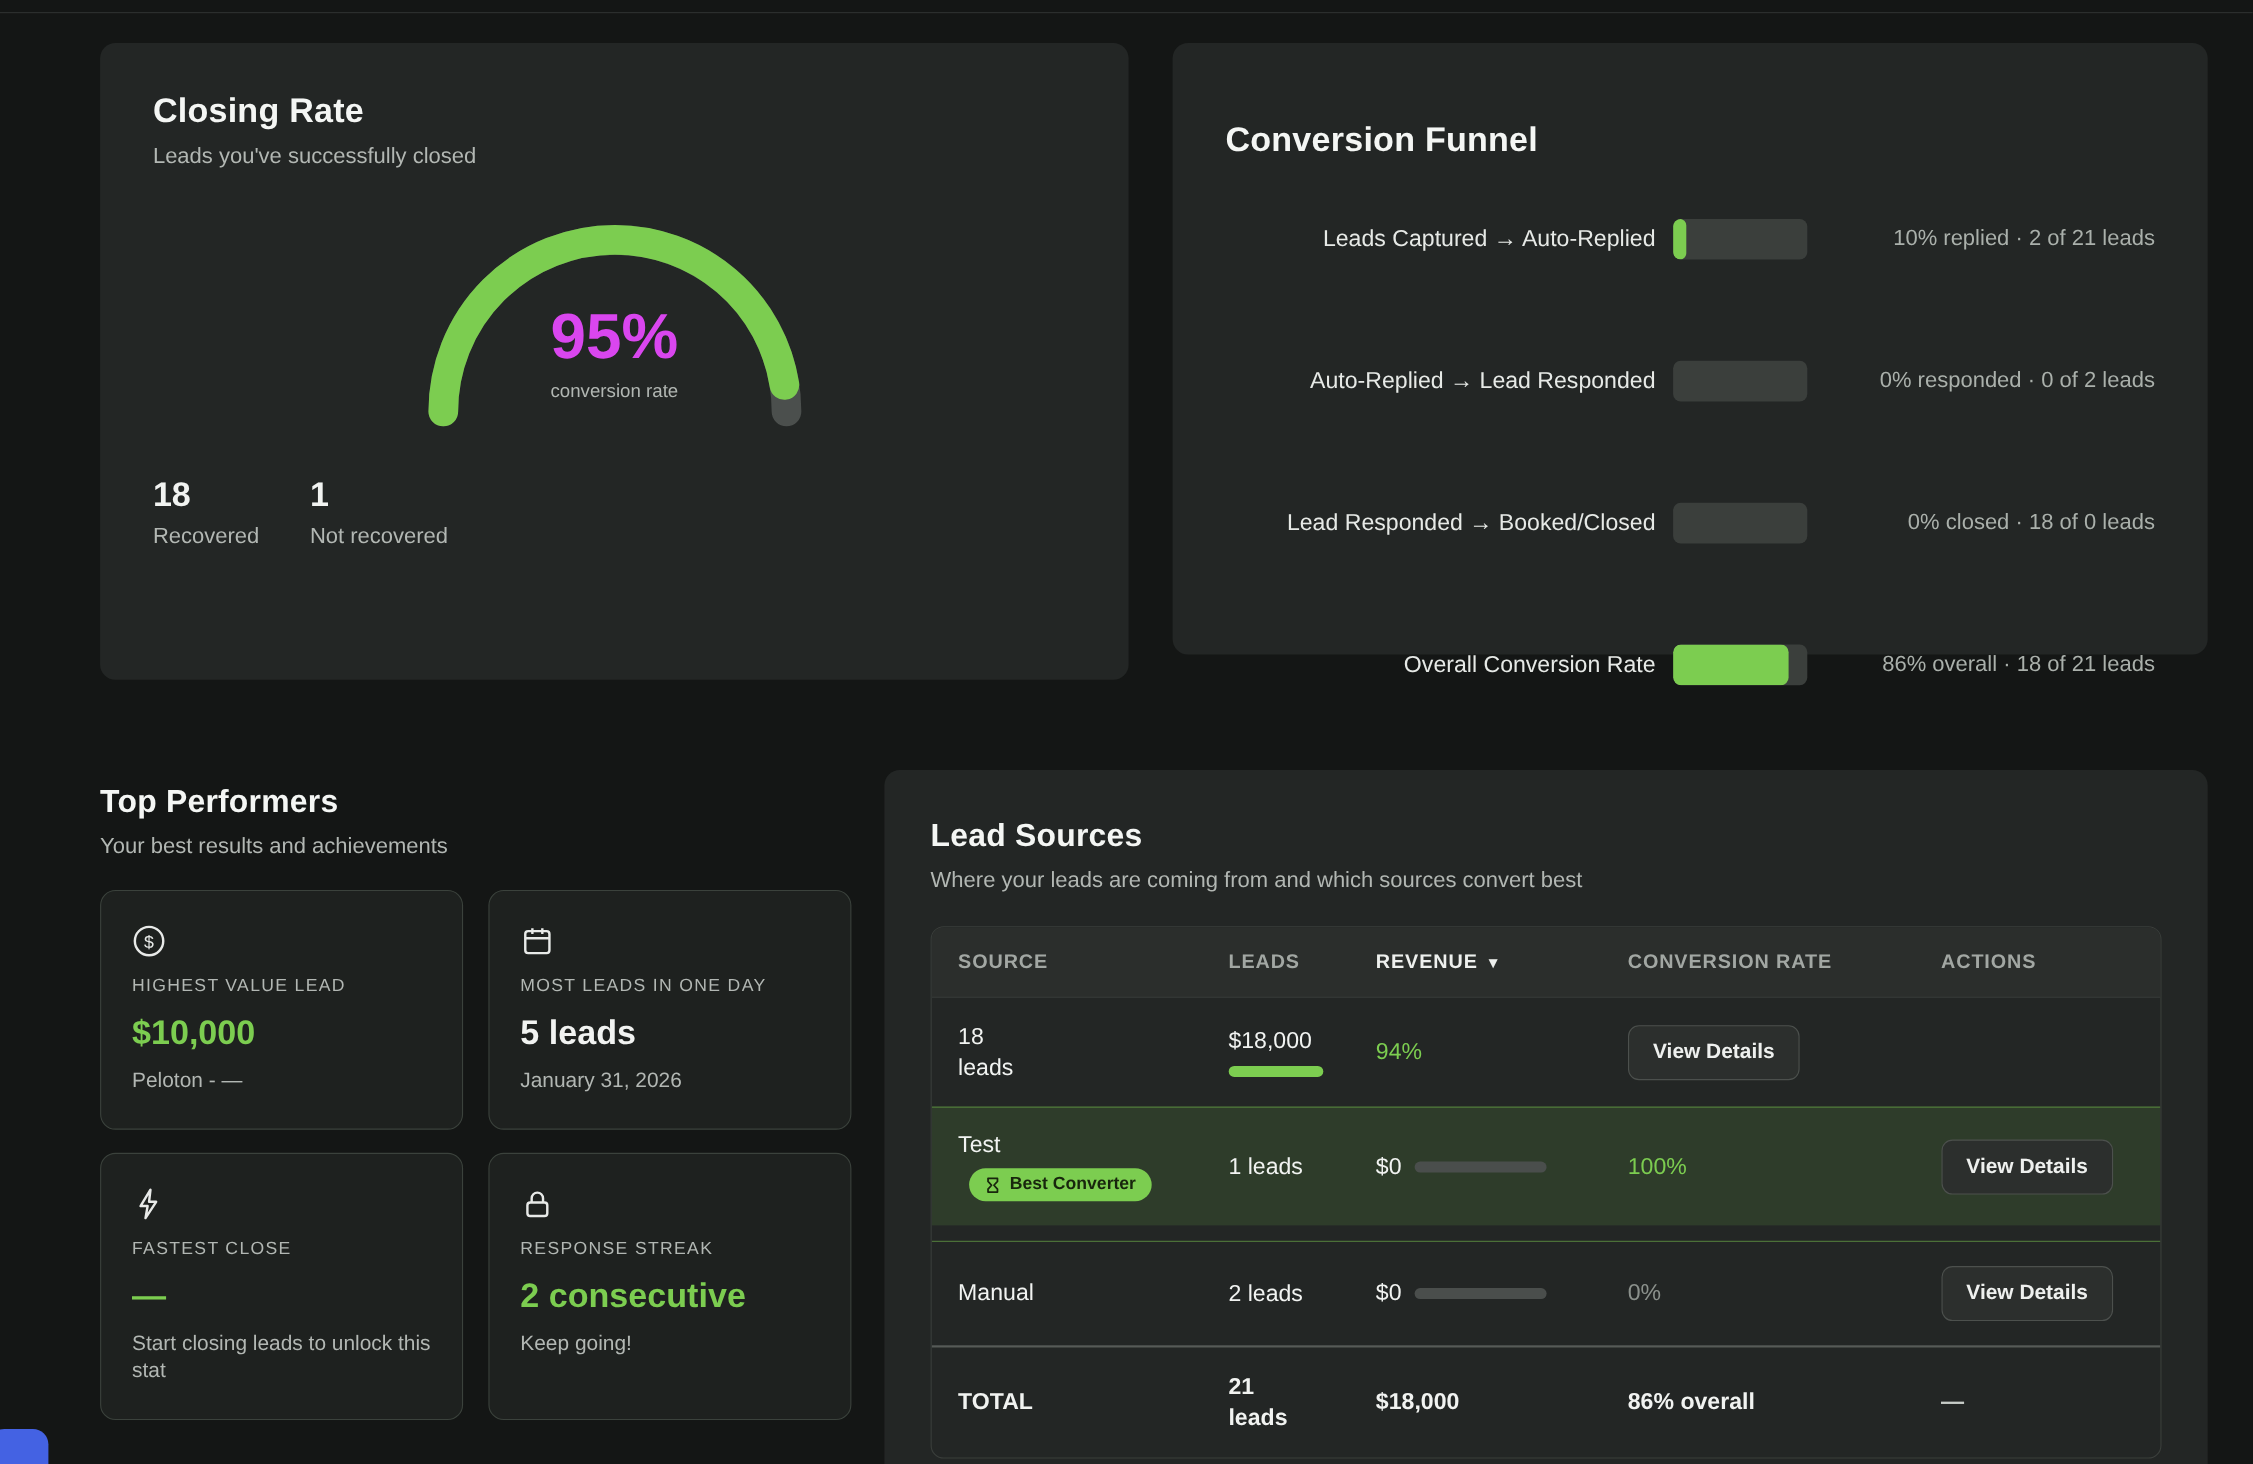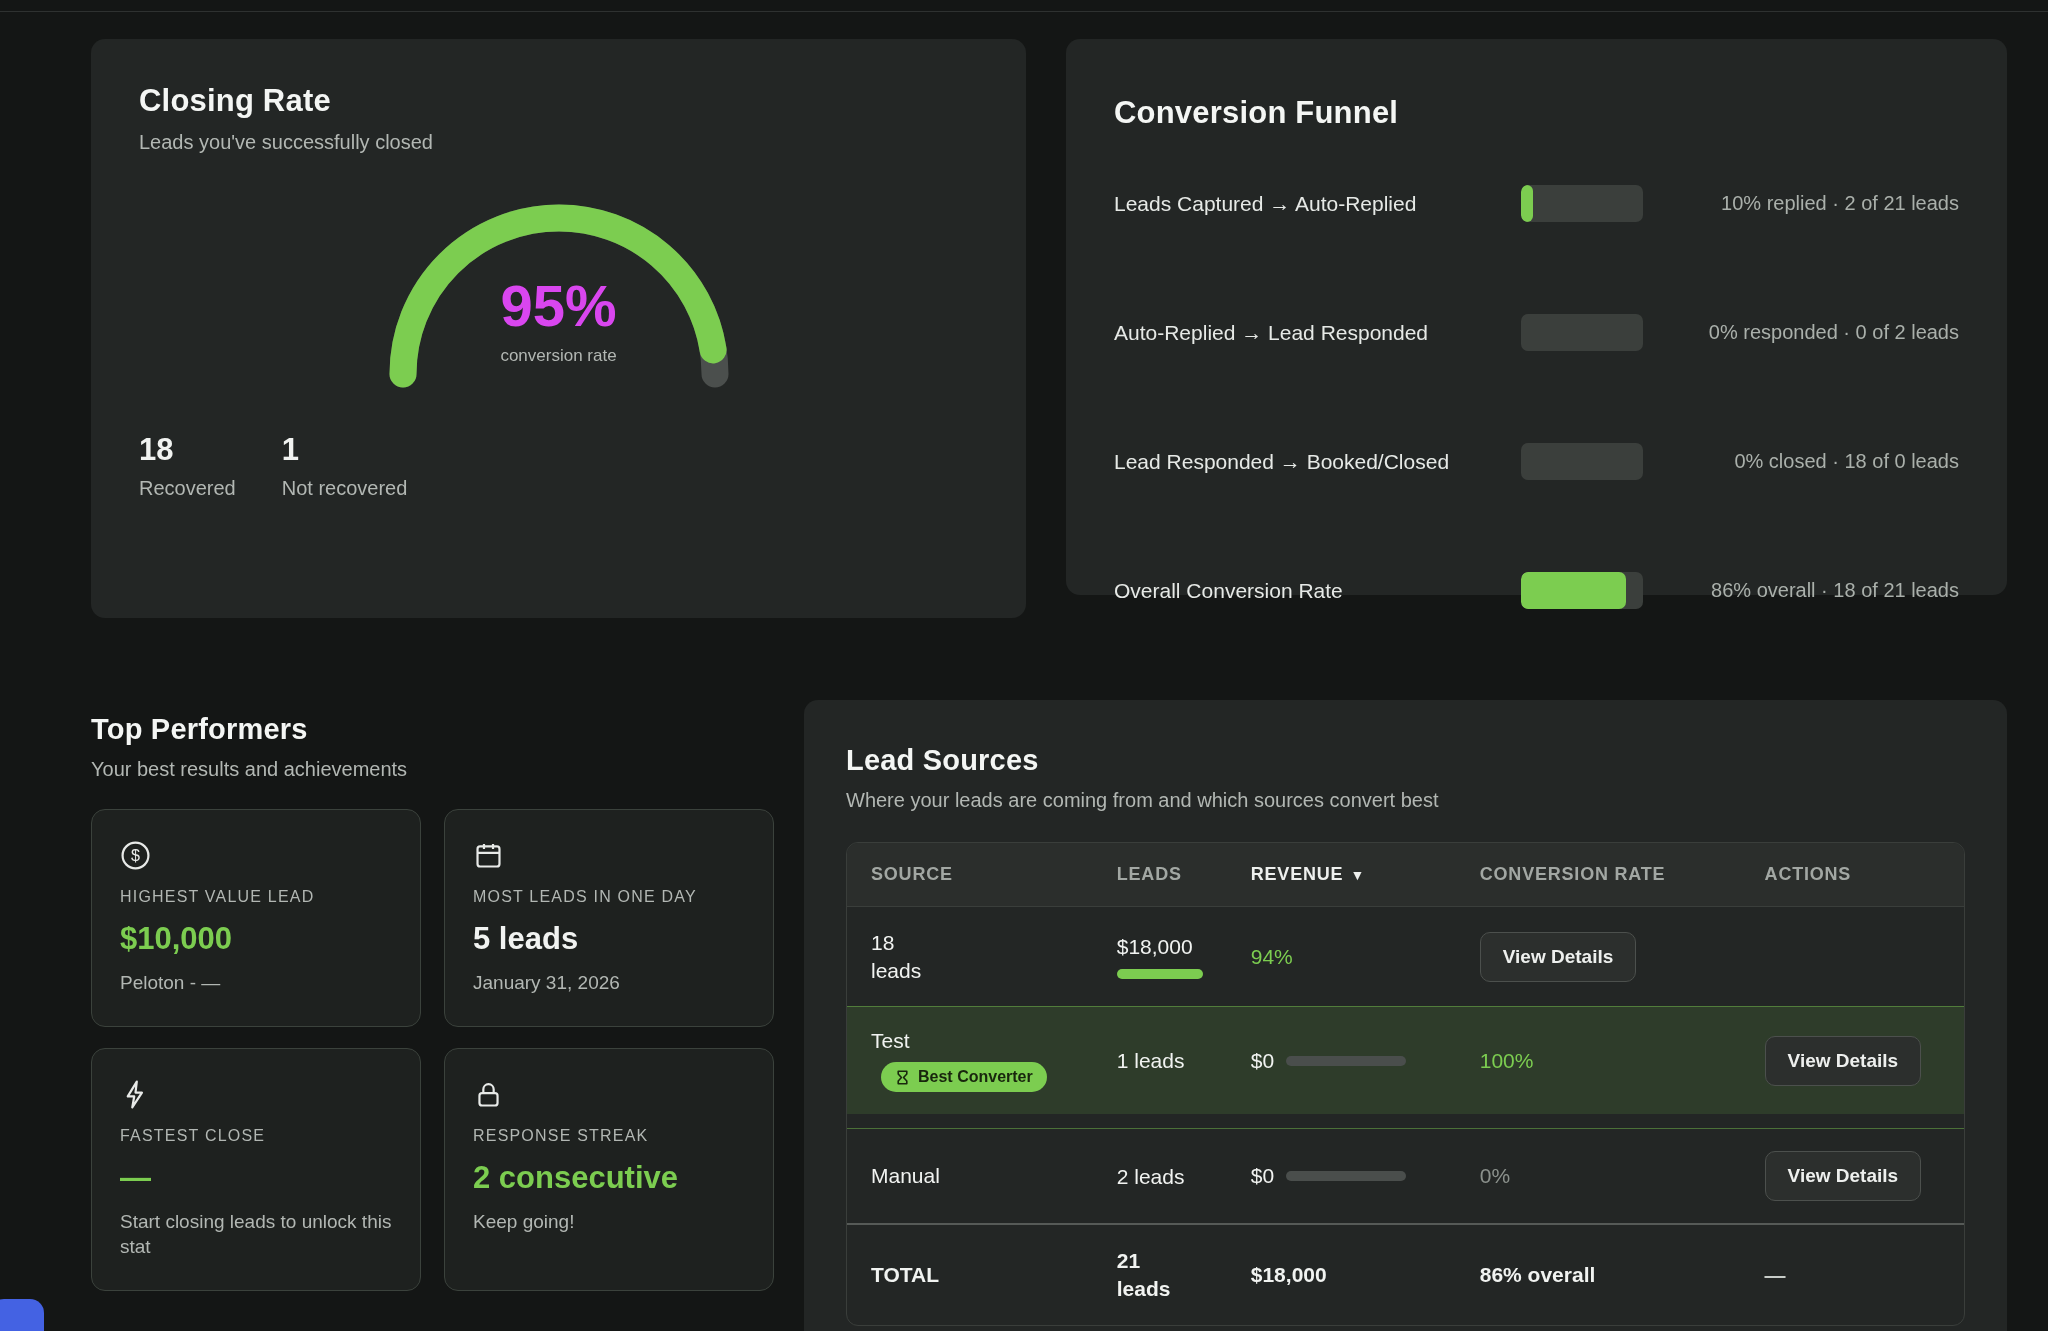--- a/index.html
+++ b/index.html
@@ -21,32 +21,32 @@
     overflow:hidden;
   }
   .top-divider{position:absolute;top:11px;left:0;width:100%;height:1px;background:#2e3130;}
   .card{background:var(--card);border-radius:14px;}
   .card-title{font-size:31px;font-weight:700;letter-spacing:.2px;color:#f4f6f4;}
   .card-sub{font-size:20px;color:var(--muted);margin-top:12px;}
 
   
   .top-row{position:absolute;top:39px;left:91px;right:41px;display:flex;gap:40px;}
   .card-closing{width:935px;height:579px;padding:44px 48px;}
-  .card-funnel{flex:1;height:556px;padding:56px 48px;}
+  .card-funnel{flex:1;height:556px;padding:70px 48px;}
 
   .gauge-wrap{width:400px;margin:22px auto 0;position:relative;height:228px;}
   .gauge-wrap svg{display:block;}
   .gauge-value{position:absolute;top:96px;left:0;width:100%;text-align:center;font-size:58px;font-weight:700;color:#d946ef;}
   .gauge-caption{position:absolute;top:170px;left:0;width:100%;text-align:center;font-size:17px;color:var(--muted);}
 
   .stats-row{display:flex;gap:46px;margin-top:28px;}
   .stat-value{font-size:31px;font-weight:700;}
   .stat-label{font-size:20px;color:var(--muted);margin-top:9px;}
 
-  .funnel-rows{margin-top:54px;display:flex;flex-direction:column;gap:92px;}
+  .funnel-rows{margin-top:54px;display:flex;flex-direction:column;gap:92px;align-items:flex-end;}
   .funnel-row{display:grid;grid-template-columns:1fr 122px 300px;align-items:center;column-gap:16px;}
   .funnel-label{font-size:21px;color:#e6e9e6;}
   .fbar{width:122px;height:37px;background:#3b3f3c;border-radius:7px;overflow:hidden;}
   .fbar-fill{height:100%;background:var(--green);border-radius:7px;}
   .funnel-detail{font-size:20px;color:#aab0ab;text-align:right;white-space:nowrap;}
 
   
   .bottom-row{position:absolute;top:700px;left:91px;right:41px;display:flex;gap:29px;align-items:flex-start;}
   .performers{width:684px;padding-top:13px;}
   .perf-grid{margin-top:28px;display:grid;grid-template-columns:330px 330px;gap:21px 23px;}

